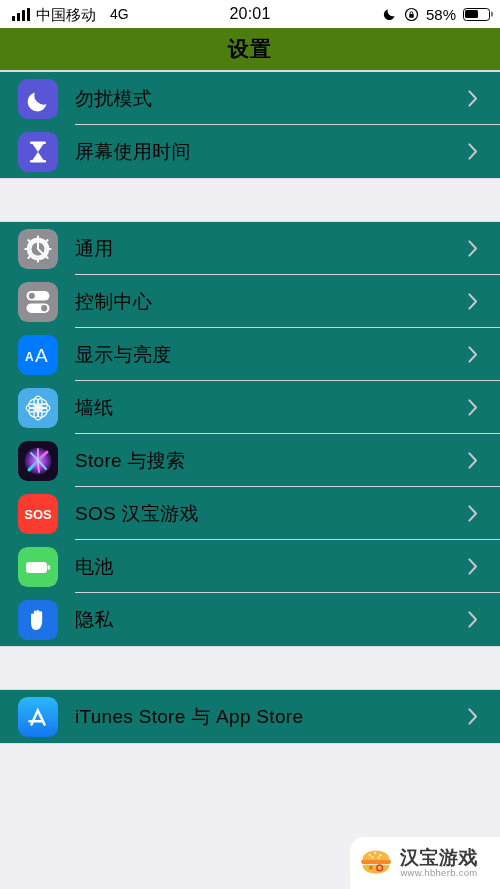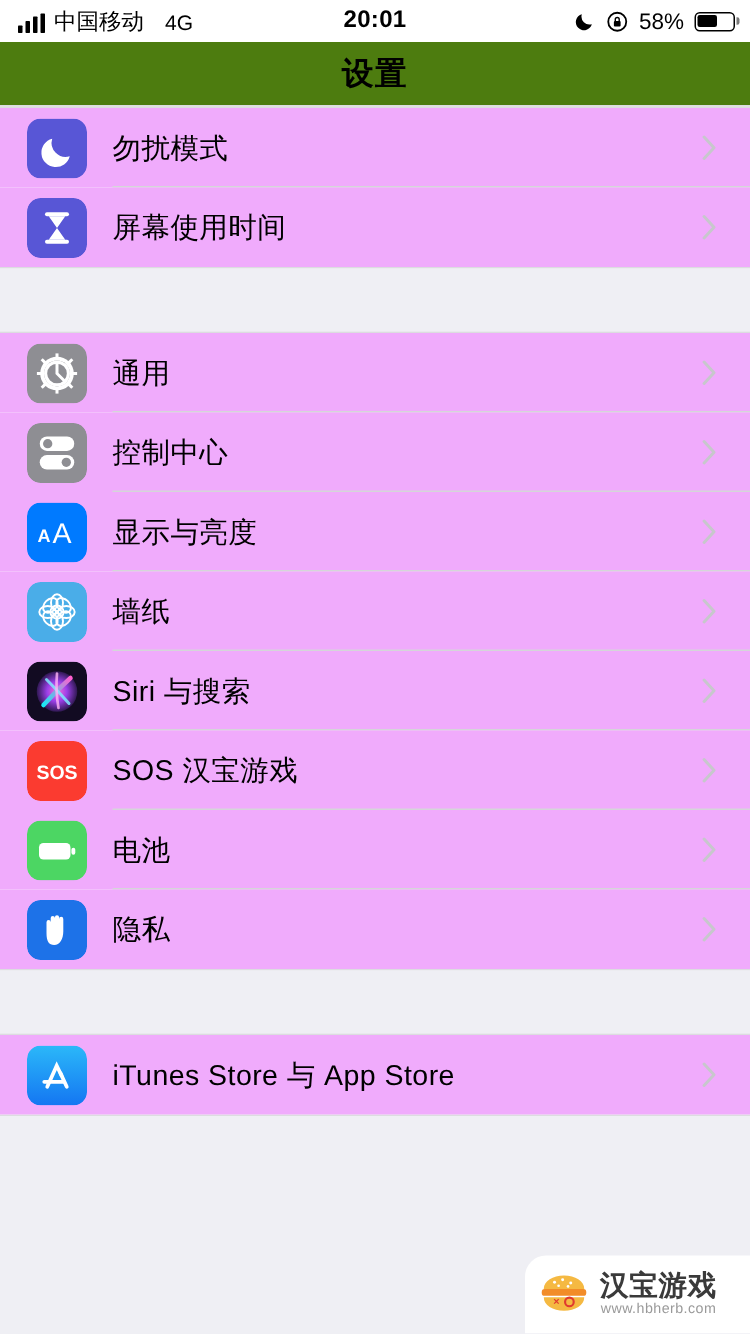--- a/index.html
+++ b/index.html
@@ -12,32 +12,32 @@
     position:relative;
   }
 
   
   .statusbar{
     height:28px; background:#fff;
     display:flex; align-items:center;
     padding:0 10px 0 12px;
     position:relative;
   }
-  .sb-left{ display:flex; align-items:flex-end; gap:6px; }
+  .sb-left{ display:flex; align-items:center; gap:6px; }
   .bars{ display:flex; align-items:flex-end; gap:2px; height:13px; }
   .bars i{ display:block; width:3px; background:#000; border-radius:.5px; }
   .bars i:nth-child(1){ height:5px; }
   .bars i:nth-child(2){ height:8px; }
   .bars i:nth-child(3){ height:11px; }
   .bars i:nth-child(4){ height:13px; }
   .carrier{ font-size:15px; color:#000; line-height:1; font-weight:400; }
   .netmode{ font-size:14px; color:#000; line-height:1; margin-left:8px; font-weight:400;}
   .sb-center{
     position:absolute; left:0; right:0; text-align:center;
-    font-size:16px; font-weight:700; color:#000; letter-spacing:.2px;
+    font-size:16px; font-weight:400; color:#000; letter-spacing:.2px;
   }
   .sb-right{
     margin-left:auto; display:flex; align-items:center; gap:7px;
     position:relative; z-index:2;
   }
   .moon-ic{ width:14px; height:14px; }
   .rot-ic{ width:15px; height:15px; }
   .batt-pct{ font-size:15px; color:#000; font-weight:400; }
   .batt{
     width:27px; height:13px; border:1.4px solid #000; border-radius:3.5px;
@@ -57,21 +57,21 @@
   }
   .navbar .title{ font-size:21px; font-weight:700; color:#000; letter-spacing:1px; }
 
   
   .scroll{ height:818px; background:#EFEFF4; overflow:hidden; }
   .group{ background:#fff; border-top:1px solid #DCDCE0; border-bottom:1px solid #DCDCE0; }
   .gap{ height:42px; background:#EFEFF4; }
 
   .row{
     height:53px; display:flex; align-items:center;
-    padding-left:18px; position:relative; background:#f0abfc;
+    padding-left:18px; position:relative; background:#0f766e;
   }
   .row:not(:last-child)::after{
     content:""; position:absolute; left:75px; right:0; bottom:0;
     height:1px; background:#D5D5D9;
   }
   .icon{
     width:40px; height:40px; border-radius:9px; flex:none;
     display:flex; align-items:center; justify-content:center;
     overflow:hidden; position:relative;
   }
@@ -277,21 +277,21 @@
                 <stop offset="100%" stop-color="#FF5FD0"></stop>
           </linearGradient>
         </defs>
         <rect width="40" height="40" rx="9" fill="#120B22"></rect>
         <circle cx="20" cy="20" r="13.5" fill="url(#sg)"></circle>
         <path d="M11 29 Q20 19 29 11" stroke="url(#sb1)" stroke-width="3" fill="none" stroke-linecap="round"></path>
         <path d="M13 12 Q21 20 28 28" stroke="#7FE7FF" stroke-width="2" fill="none" stroke-linecap="round" opacity=".85"></path>
         <path d="M20 8 Q19 20 21 31" stroke="#FFB3F5" stroke-width="1.8" fill="none" stroke-linecap="round" opacity=".8"></path>
           </svg>
         </span>
-        <span class="label">Siri 与搜索</span>
+        <span class="label">Store 与搜索</span>
         <span class="chev">
           <svg viewBox="0 0 10 17" width="10" height="17">
             <path d="M1.4 1.4 8 8.5 1.4 15.6" fill="none" stroke="#C7C7CC" stroke-width="2" stroke-linecap="round" stroke-linejoin="round"></path>
           </svg>
         </span>
       </div>
       <div class="row">
         <span class="icon">
           <svg viewBox="0 0 40 40" width="40" height="40">
             <rect width="40" height="40" rx="9" fill="#FB3B30"></rect>

